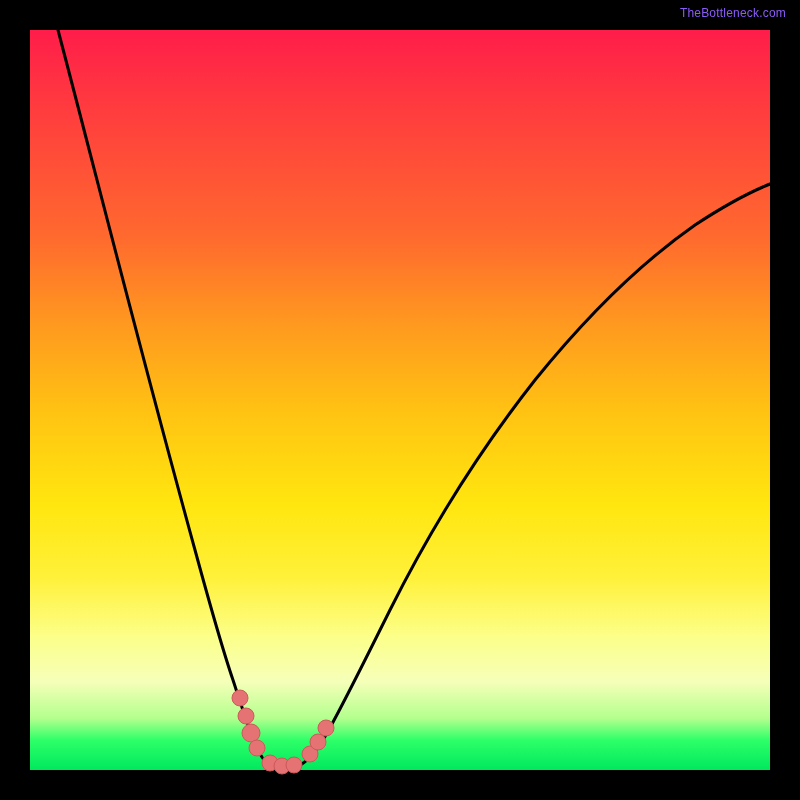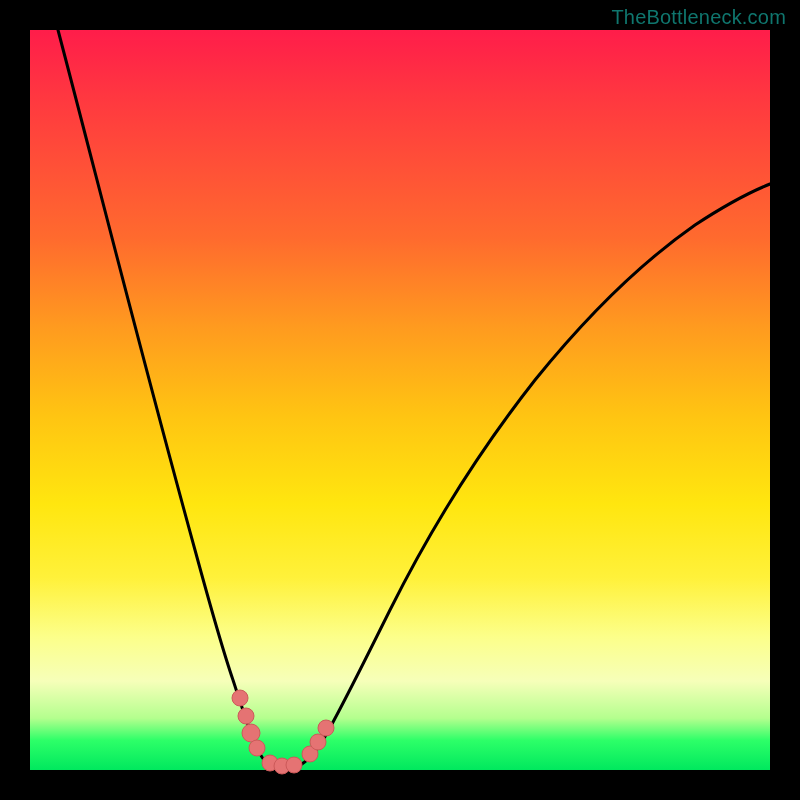--- a/index.html
+++ b/index.html
@@ -39,22 +39,22 @@
       #f6ffb9 88%,
       #b4ff8e 93%,
       #2dff68 96%,
       #00e85e 100%
     );
   }
   .watermark {
     position: absolute;
     top: 6px;
     right: 14px;
-    color: #0f766e;
-    font-size: 20px;
+    color: #8b5cf6;
+    font-size: 12px;
     letter-spacing: 0.2px;
     font-family: Arial, Helvetica, sans-serif;
   }
   svg.curve {
     position: absolute;
     left: 0;
     top: 0;
     width: 740px;
     height: 740px;
     overflow: visible;

